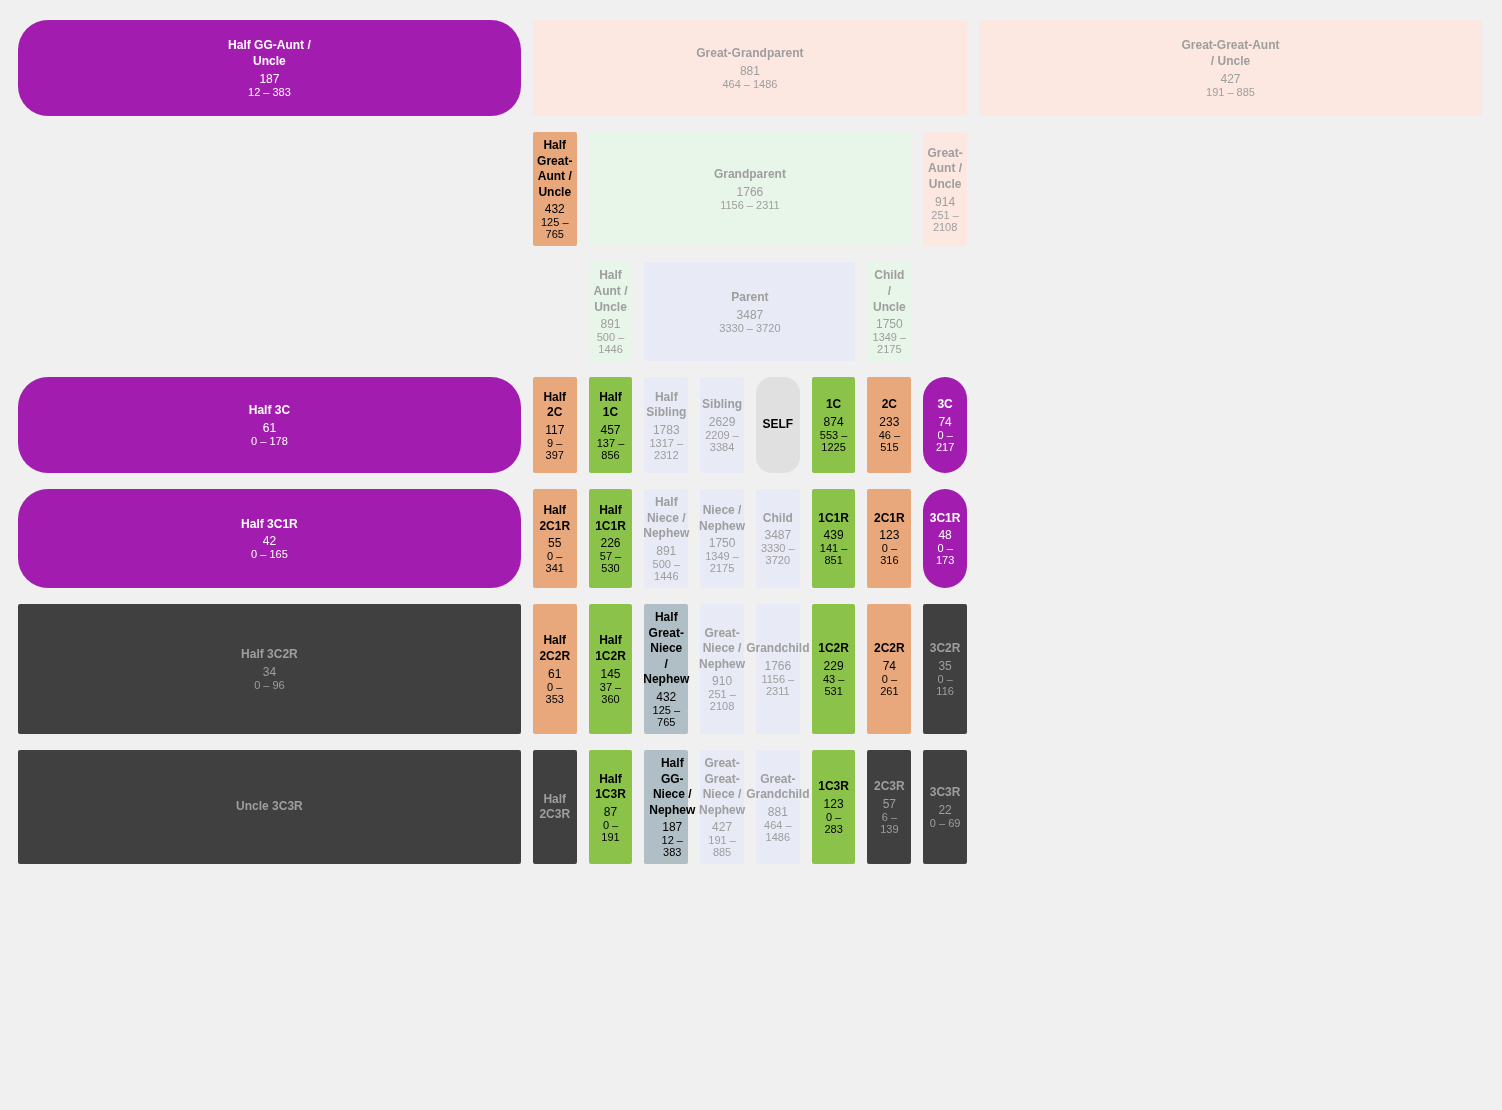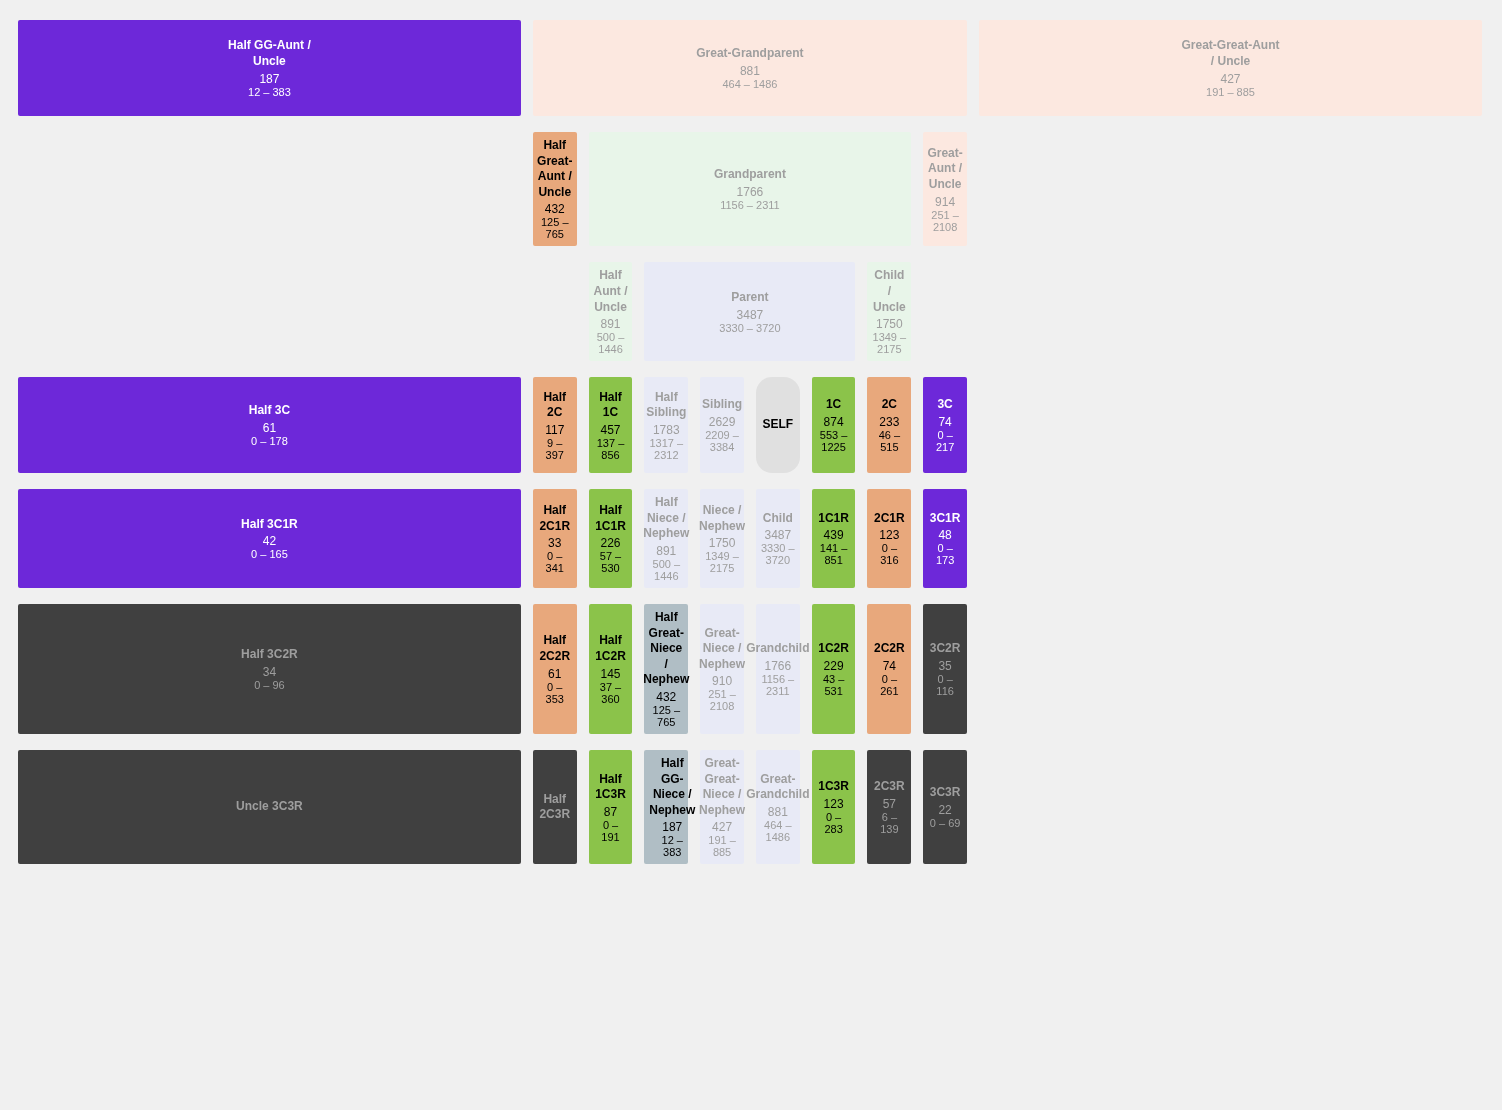--- a/index.html
+++ b/index.html
@@ -42,21 +42,21 @@
       line-height: 1.3;
     }
     .cell-avg {
       font-size: 12px;
       margin-top: 2px;
     }
     .cell-range {
       font-size: 11px;
     }
     
-    .c-gray-dark { background: #6d28d9; color: #fff; }
+    .c-gray-dark { background: #a21caf; color: #fff; border-radius: 30px; }
     .c-gray-dark .cell-name, .c-gray-dark .cell-avg, .c-gray-dark .cell-range { color: #fff; }
     .c-orange { background: #e8a87c; }
     .c-orange .cell-name { font-weight: bold; }
     .c-green { background: #8bc34a; }
     .c-green .cell-name { font-weight: bold; }
     .c-peach-bg { background: #fce8e0; }
     .c-green-bg { background: #e8f5e9; }
     .c-blue-bg { background: #e8eaf6; text-align: center; }
     .c-self { background: #e0e0e0; font-size: 14px; font-weight: bold; border-radius: 16px; }
     .c-light-gray { background: #404040; }
@@ -222,21 +222,21 @@
       <td>
         <div class="cell c-gray-dark">
           <span class="cell-name">Half 3C1R</span>
           <span class="cell-avg">42</span>
           <span class="cell-range">0 – 165</span>
         </div>
       </td>
       <td>
         <div class="cell c-orange">
           <span class="cell-name">Half 2C1R</span>
-          <span class="cell-avg">33</span>
+          <span class="cell-avg">55</span>
           <span class="cell-range">0 – 341</span>
         </div>
       </td>
       <td>
         <div class="cell c-green">
           <span class="cell-name">Half 1C1R</span>
           <span class="cell-avg">226</span>
           <span class="cell-range">57 – 530</span>
         </div>
       </td>

